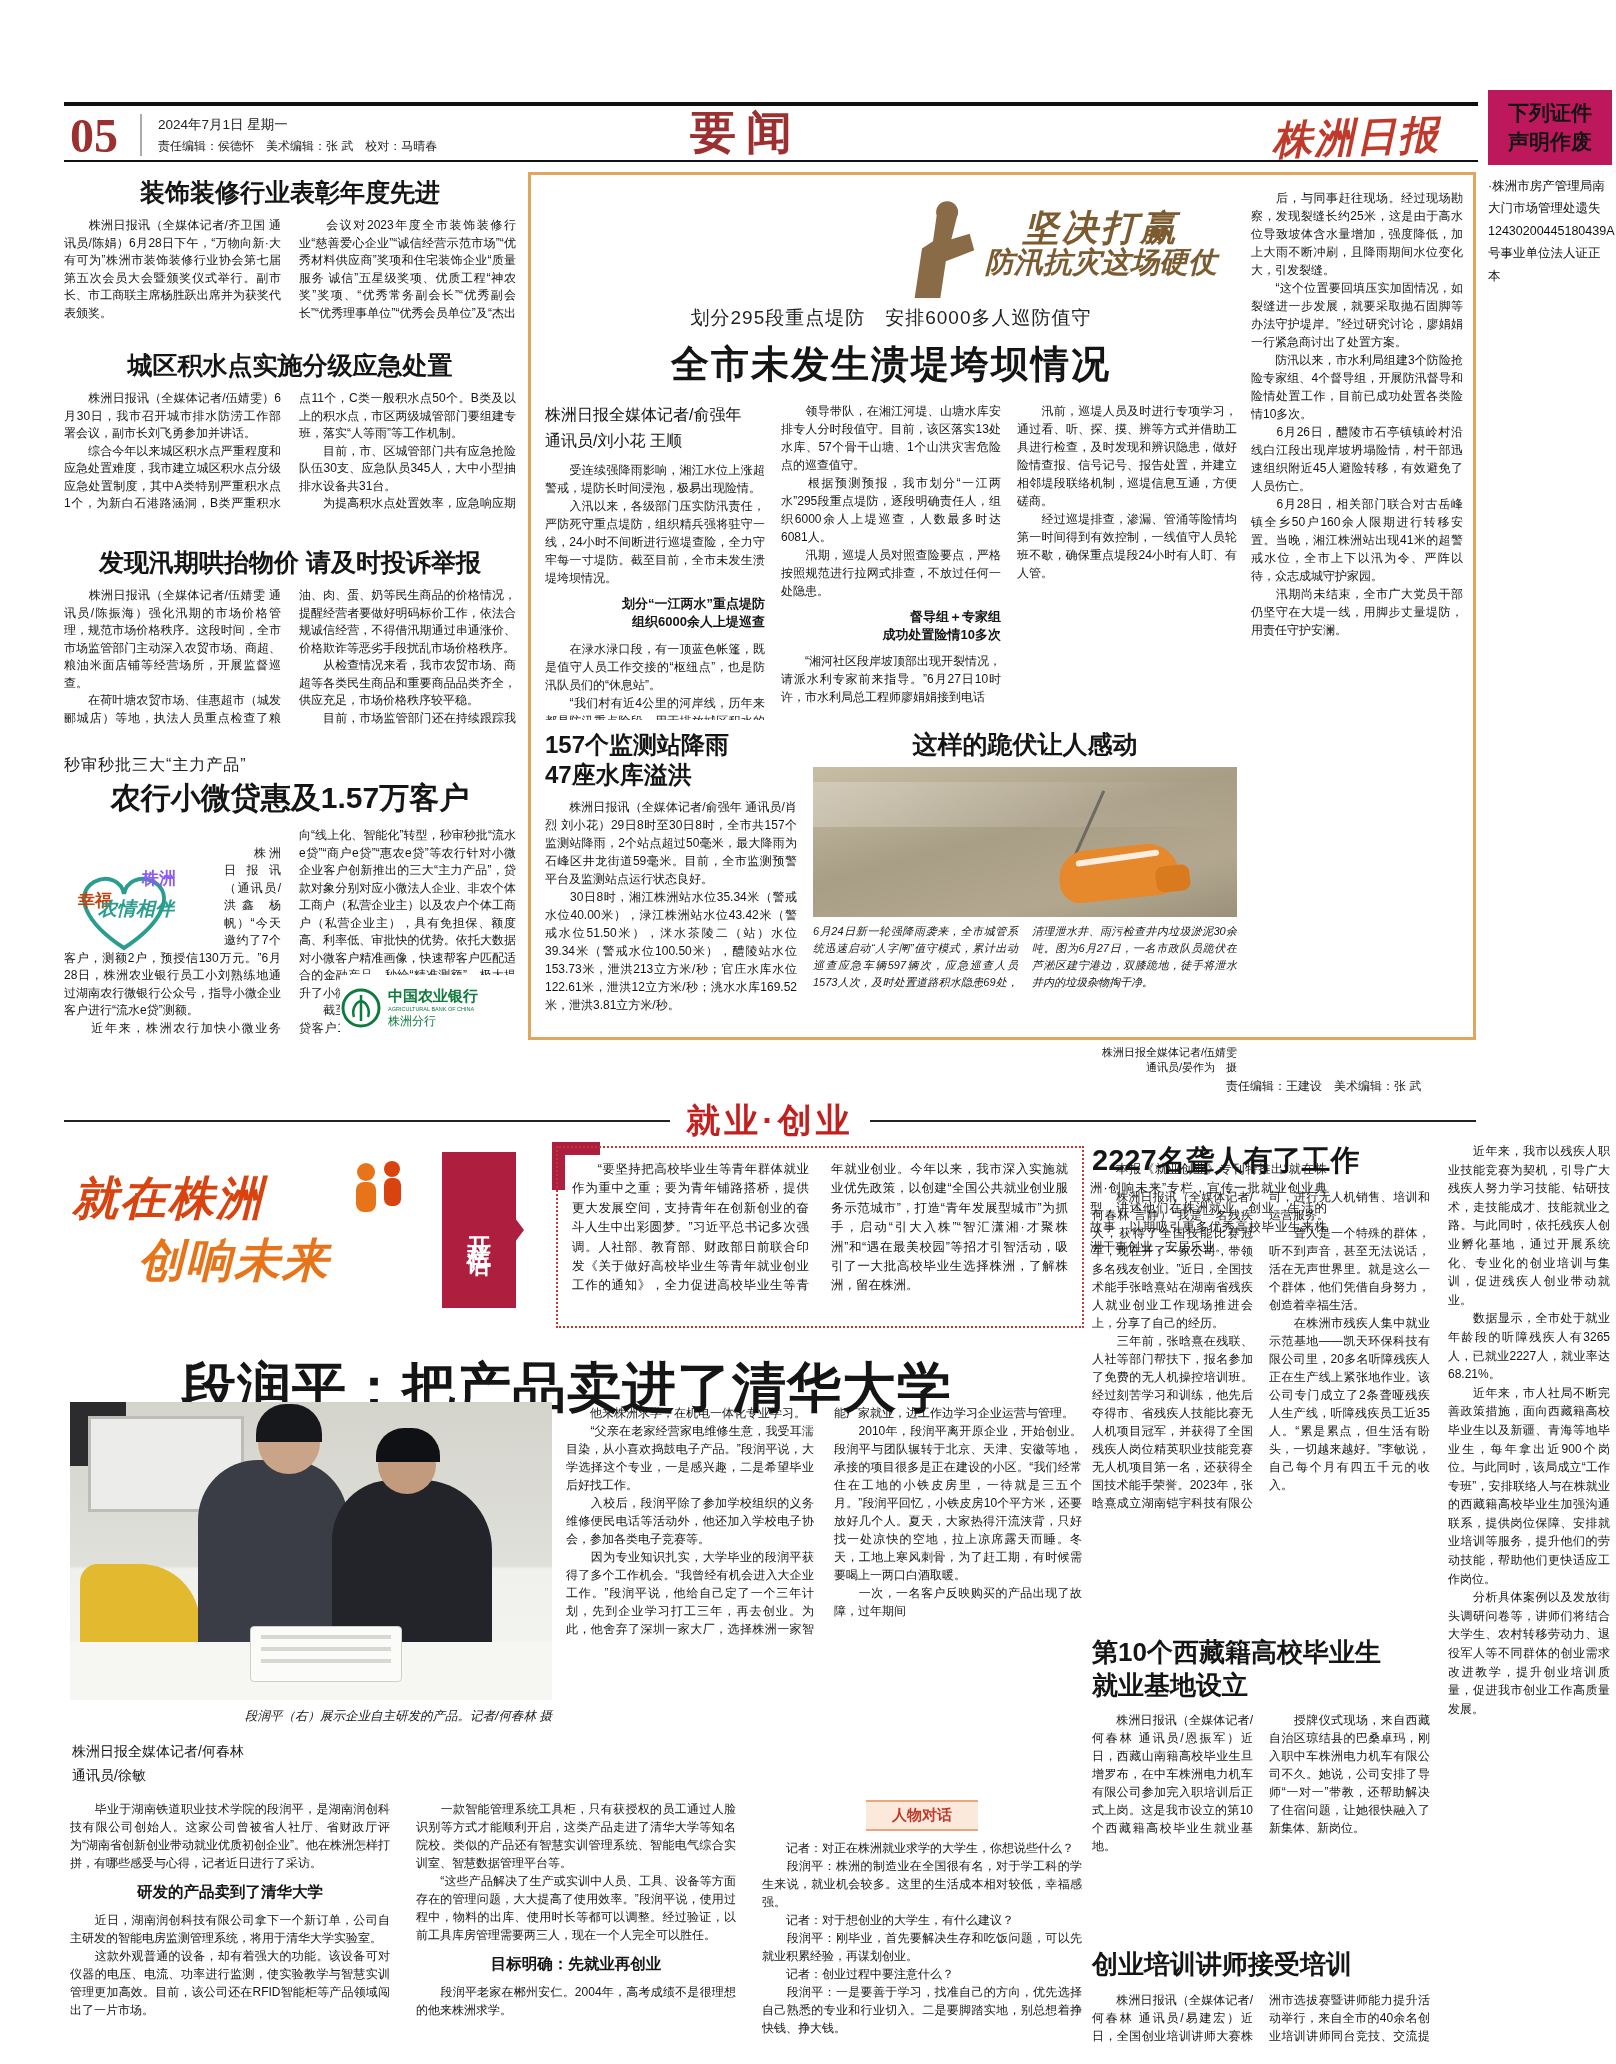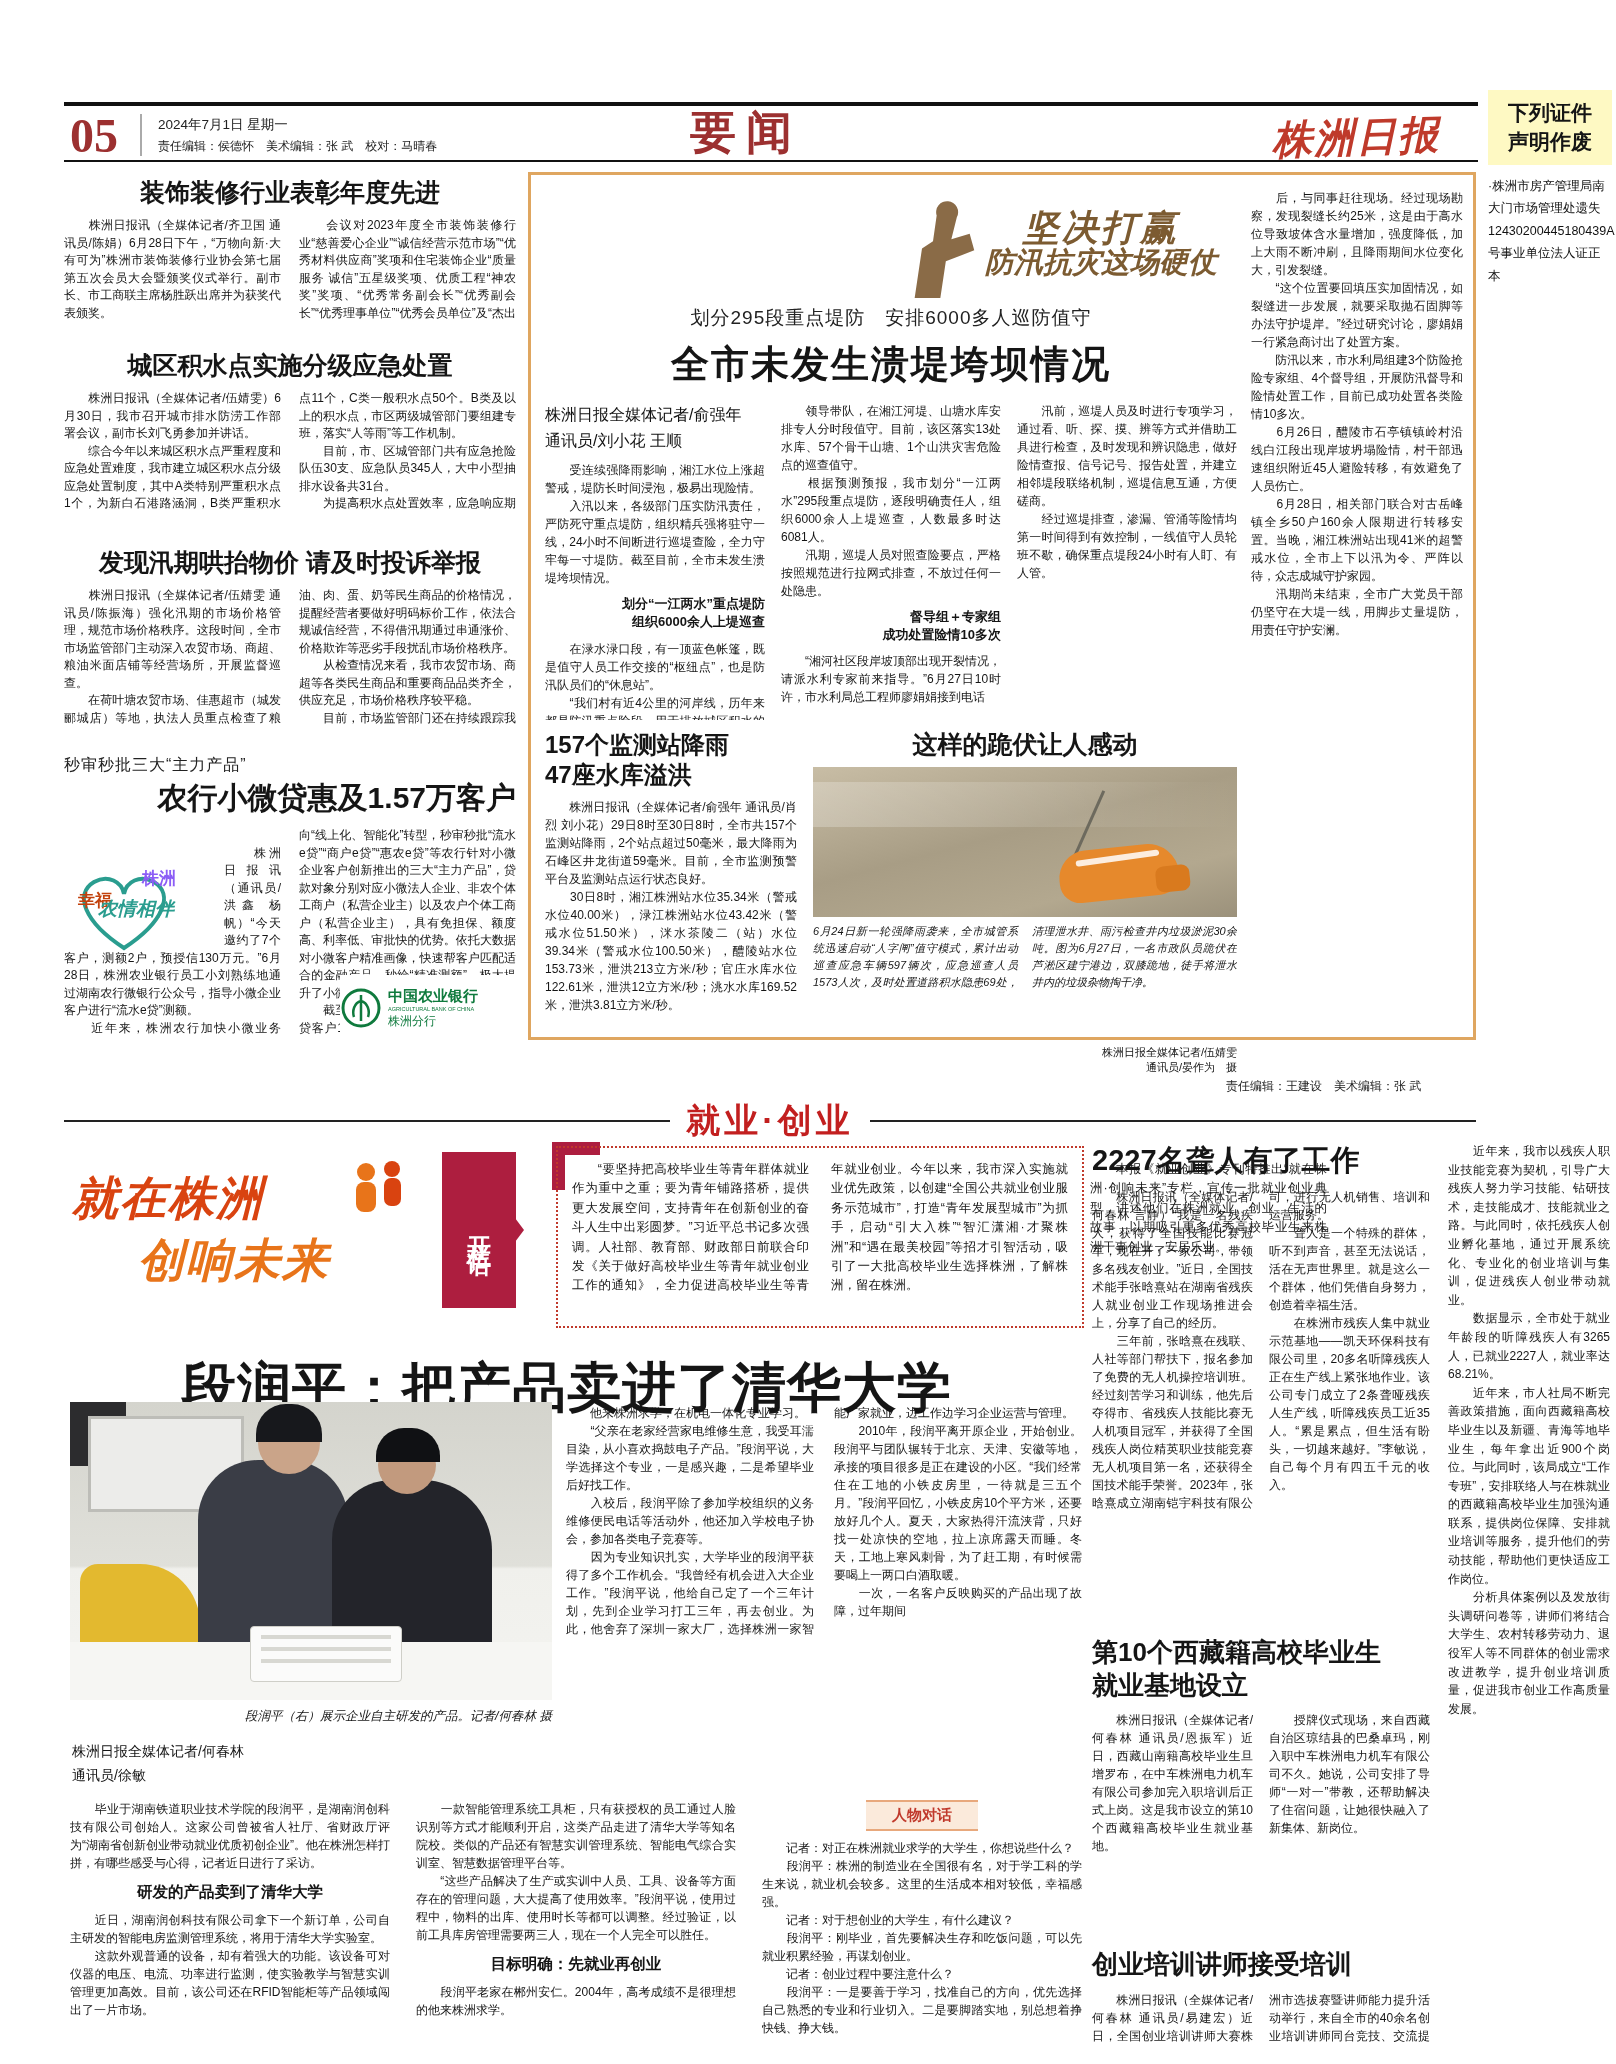--- a/index.html
+++ b/index.html
@@ -9,21 +9,21 @@
   .rule{position:absolute;background:#111;}
   
   .pagenum{position:absolute;left:70px;top:108px;font-size:48px;font-weight:900;color:#9c3030;font-family:"Liberation Serif","DejaVu Serif",serif;}
   .vdiv{position:absolute;left:140px;top:114px;width:2px;height:42px;background:#aaa;}
   .dateline{position:absolute;left:158px;top:116px;font-size:13.5px;color:#222;}
   .editline{position:absolute;left:158px;top:138px;font-size:12px;color:#222;}
   .secname{position:absolute;left:690px;top:102px;font-size:46px;font-weight:900;color:#9c3030;letter-spacing:10px;}
   .masthead{position:absolute;left:1272px;top:110px;font-size:40px;font-weight:900;font-style:italic;color:#bf3a2b;transform:rotate(-2deg);letter-spacing:2px;}
   
   .notice{position:absolute;left:1488px;top:90px;width:124px;}
-  .notice .nt{background:#fef9c3;font-size:21px;font-weight:900;line-height:1.4;padding:8px 4px;text-align:center;}
+  .notice .nt{background:#be185d;font-size:21px;font-weight:900;line-height:1.4;padding:8px 4px;text-align:center;}
   .notice .nb{margin-top:10px;font-size:12.5px;line-height:1.8;color:#111;}
   
   .leftcol{position:absolute;left:64px;top:176px;width:452px;}
   .art-title{font-size:25px;font-weight:900;text-align:center;margin:0 0 8px;}
   .cols2{column-count:2;column-gap:18px;font-size:12px;line-height:1.46;text-align:justify;overflow:hidden;}
   .kicker{font-size:16px;color:#222;margin:0 0 2px;letter-spacing:1px;}
   .a4wrap{position:relative;}
   .heartlogo{float:left;width:150px;height:96px;position:relative;margin:2px 10px 2px 0;}
   .heartlogo .t1{position:absolute;left:14px;top:42px;font-size:17px;font-weight:900;color:#c2410c;}
   .heartlogo .t2{position:absolute;left:62px;top:20px;font-size:17px;font-weight:900;color:#8b5cf6;margin-left:16px;}
@@ -138,21 +138,21 @@
     </div>
     <div style="margin-top:20px;">
       <h2 class="art-title">发现汛期哄抬物价  请及时投诉举报</h2>
       <div class="cols2 pre" style="height:150px;">　　株洲日报讯（全媒体记者/伍婧雯 通讯员/陈振海）强化汛期的市场价格管理，规范市场价格秩序。这段时间，全市市场监管部门主动深入农贸市场、商超、粮油米面店铺等经营场所，开展监督巡查。
 　　在荷叶塘农贸市场、佳惠超市（城发郦城店）等地，执法人员重点检查了粮油、肉、蛋、奶等民生商品的价格情况，提醒经营者要做好明码标价工作，依法合规诚信经营，不得借汛期通过串通涨价、价格欺诈等恶劣手段扰乱市场价格秩序。
 　　从检查情况来看，我市农贸市场、商超等各类民生商品和重要商品品类齐全，供应充足，市场价格秩序较平稳。
 　　目前，市场监管部门还在持续跟踪我市粮油、肉、蛋等商品和水泥、沙子等重要商品的市场价格波动，强化监测预警。市民消费者若发现有价格违法行为，请保存好票据凭证等证据资料，并及时拨打12345、12315热线投诉举报。</div>
     </div>
     <div style="margin-top:18px;" class="a4wrap">
       <div class="kicker">秒审秒批三大“主力产品”</div>
-      <h2 class="art-title" style="text-align:right;font-size:30px;margin:0 0 8px;">农行小微贷惠及1.57万客户</h2>
+      <h2 class="art-title" style="text-align:center;font-size:30px;margin:0 12px 8px;">农行小微贷惠及1.57万客户</h2>
       <div class="cols2 pre" style="height:214px;">
         <span class="heartlogo">
           <svg width="150" height="96" viewBox="0 0 150 96">
             <path d="M60 84 C 20 58, 10 30, 30 18 C 44 10, 58 18, 60 30 C 62 18, 76 10, 90 18 C 110 30, 100 58, 60 84 Z" fill="none" stroke="#2a9d8f" stroke-width="4"></path>
           </svg>
           <span class="t1">幸福</span>
           <span class="t2">株洲</span>
           <span class="t3">农情相伴</span>
         </span><span class="pre">　　株洲日报讯（通讯员/洪鑫 杨帆）“今天邀约了7个客户，测额2户，预授信130万元。”6月28日，株洲农业银行员工小刘熟练地通过湖南农行微银行公众号，指导小微企业客户进行“流水e贷”测额。
 　　近年来，株洲农行加快小微业务向“线上化、智能化”转型，秒审秒批“流水e贷”“商户e贷”“惠农e贷”等农行针对小微企业客户创新推出的三大“主力产品”，贷款对象分别对应小微法人企业、非农个体工商户（私营企业主）以及农户个体工商户（私营企业主），具有免担保、额度高、利率低、审批快的优势。依托大数据对小微客户精准画像，快速帮客户匹配适合的金融产品，秒给“精准测额”，极大提升了小微客户的融资获得感与便捷性。

